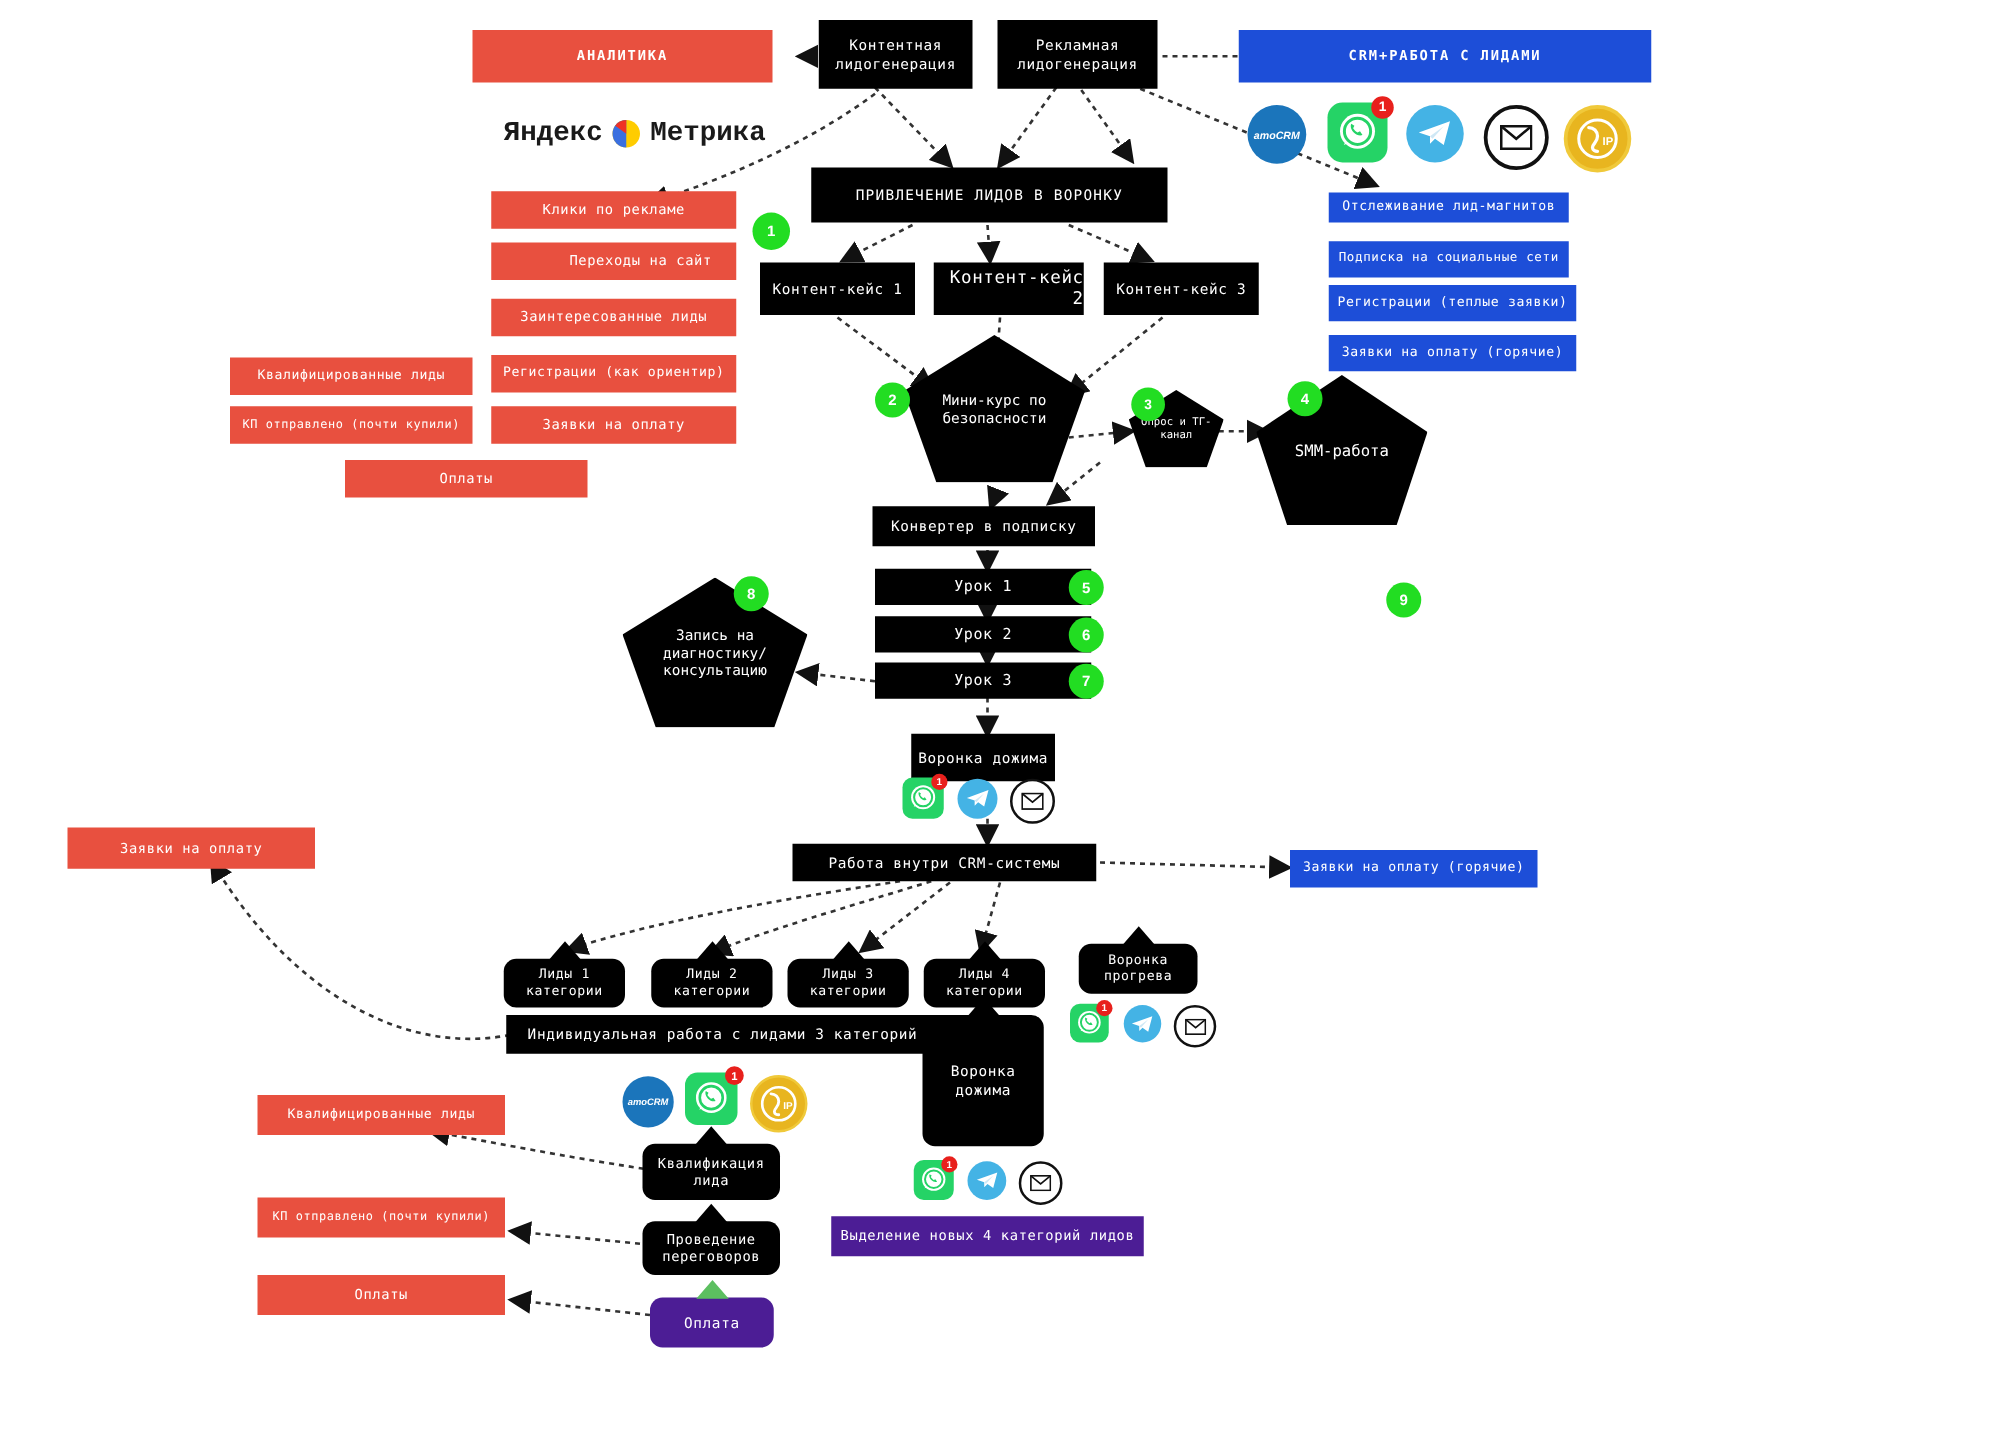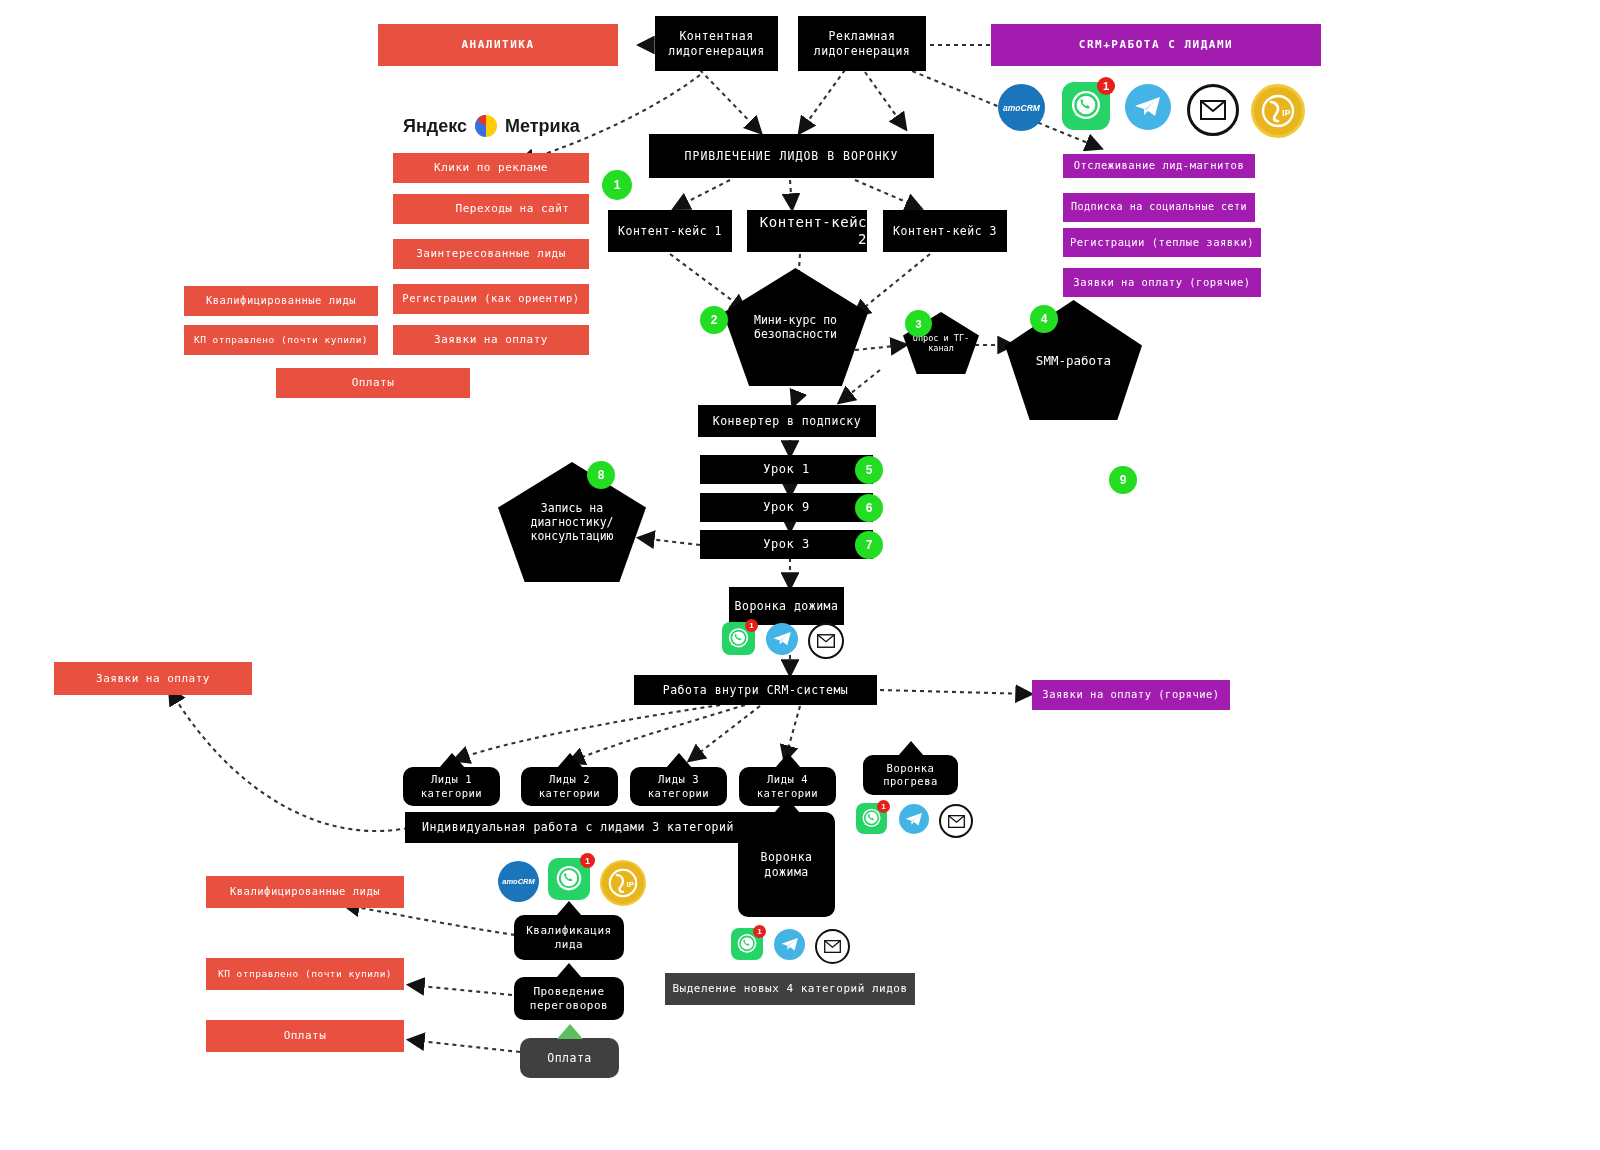--- a/index.html
+++ b/index.html
@@ -10,22 +10,22 @@
     position:relative;
     overflow:hidden;
   }
   #canvas{position:absolute;left:0;top:0;width:1600px;height:1150px;}
   svg#edges{position:absolute;left:0;top:0;width:1600px;height:1150px;pointer-events:none;}
 
   .node{position:absolute;box-sizing:border-box;display:flex;align-items:center;justify-content:center;text-align:center;color:#fff;letter-spacing:.5px;line-height:1.25;}
   .rect{}
   .black{background:#000000;}
   .red{background:#e8503f;}
-  .blue{background:#a21caf;}
-  .green{background:#404040;}
+  .blue{background:#1d4ed8;}
+  .green{background:#4c1d95;}
 
   .callout{border-radius:10px;}
   .callout .tip{position:absolute;top:-14px;left:50%;margin-left:-13px;width:0;height:0;
     border-left:13px solid transparent;border-right:13px solid transparent;border-bottom:15px solid #000;}
   .callout.green .tip{border-bottom-color:#5cbf60;}
 
   .pent{position:absolute;display:flex;align-items:center;justify-content:center;text-align:center;color:#fff;
     clip-path:polygon(50% 0%,100% 38%,82% 100%,18% 100%,0% 38%);}
 
   .badge{position:absolute;border-radius:50%;background:#22dd22;color:#fff;
@@ -96,21 +96,21 @@
 </div>
 
 <div class="node rect black" style="left:798px;top:16px;width:128px;height:55px;font-size:11.5px;">
   <span>Рекламная лидогенерация</span>
 </div>
 
 <div class="node rect blue" style="left:991px;top:24px;width:330px;height:42px;font-size:11px;font-weight:bold;letter-spacing:1.5px;">
   <span>CRM+РАБОТА С ЛИДАМИ</span>
 </div>
 
-<div class="ym-logo" style="left:403px;top:114px;font-size:18px;">
+<div class="ym-logo" style="left:403px;top:94px;font-size:22px;font-family:Liberation Mono, monospace;">
   <span>Яндекс</span>
   <span style="display:inline-block;width:24px;height:24px;position:relative;">
     <svg width="24" height="24" viewBox="0 0 24 24">
       <circle cx="12" cy="12" r="11" fill="#ffcc00"></circle>
       <path d="M12 1 A11 11 0 0 0 12 23 Z" fill="#3a6fe0"></path>
       <path d="M12 1 A11 11 0 0 0 3.2 5.6 L12 12 Z" fill="#ef3124"></path>
       <circle cx="12" cy="12" r="3" fill="#ffffff" opacity="0"></circle>
     </svg>
   </span>
   <span>Метрика</span>
@@ -238,21 +238,21 @@
 </div>
 
 <div class="node rect black" style="left:700px;top:455px;width:173px;height:29px;font-size:12px;">
   <span>Урок 1</span>
 </div>
 <div class="badge" style="left:855px;top:456px;width:28px;height:28px;font-size:12px;">
   <span>5</span>
 </div>
 
 <div class="node rect black" style="left:700px;top:493px;width:173px;height:29px;font-size:12px;">
-  <span>Урок 9</span>
+  <span>Урок 2</span>
 </div>
 <div class="badge" style="left:855px;top:494px;width:28px;height:28px;font-size:12px;">
   <span>6</span>
 </div>
 
 <div class="node rect black" style="left:700px;top:530px;width:173px;height:29px;font-size:12px;">
   <span>Урок 3</span>
 </div>
 <div class="badge" style="left:855px;top:531px;width:28px;height:28px;font-size:12px;">
   <span>7</span>

